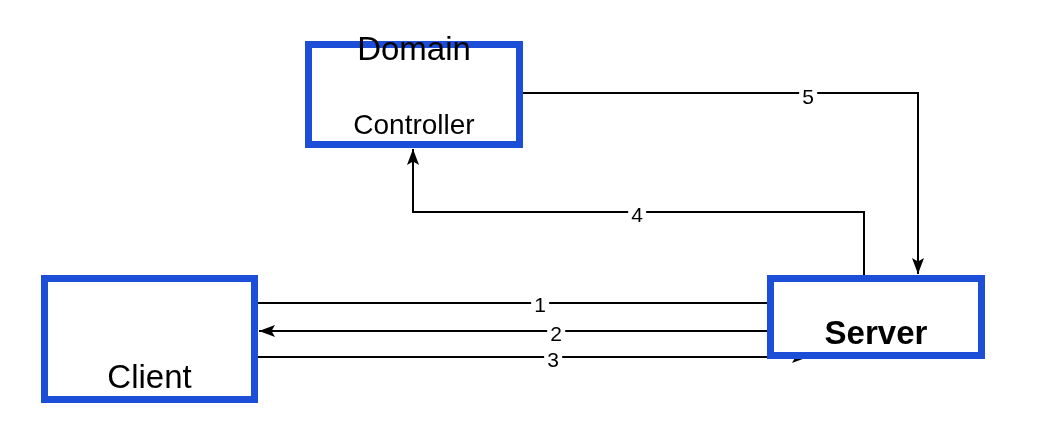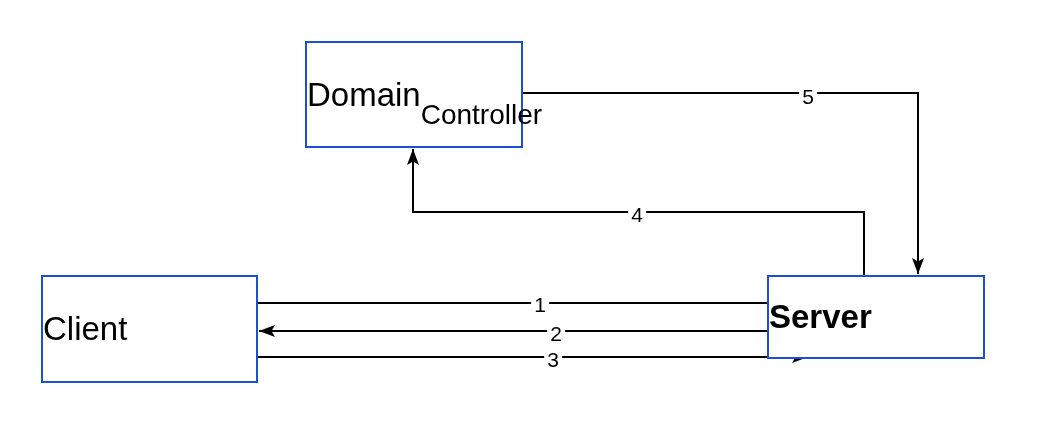--- a/index.html
+++ b/index.html
@@ -19,30 +19,30 @@
   .connectors {
     position: absolute;
     left: 0;
     top: 0;
     width: 1064px;
     height: 436px;
   }
   .node {
     position: absolute;
     box-sizing: border-box;
-    border: 2px solid #1d4ed8;
+    border: 7px solid #1d4ed8;
     background: #ffffff;
     display: flex;
-    flex-direction: row;
+    flex-direction: column;
     align-items: center;
-    justify-content: flex-start;
+    justify-content: flex-end;
     text-align: center;
   }
   #node-domain-controller { left: 305px; top: 41px;  width: 218px; height: 107px; }
-  #node-client            { left: 41px;  top: 275px; width: 217px; height: 108px; }
+  #node-client            { left: 41px;  top: 275px; width: 217px; height: 128px; }
   #node-server            { left: 767px; top: 275px; width: 218px; height: 84px; font-weight: bold; }
   .node-label {
     font-size: 33px;
     line-height: 38px;
     white-space: nowrap;
   }
   .node-label-sub {
     font-size: 28px;
     line-height: 32px;
     white-space: nowrap;

